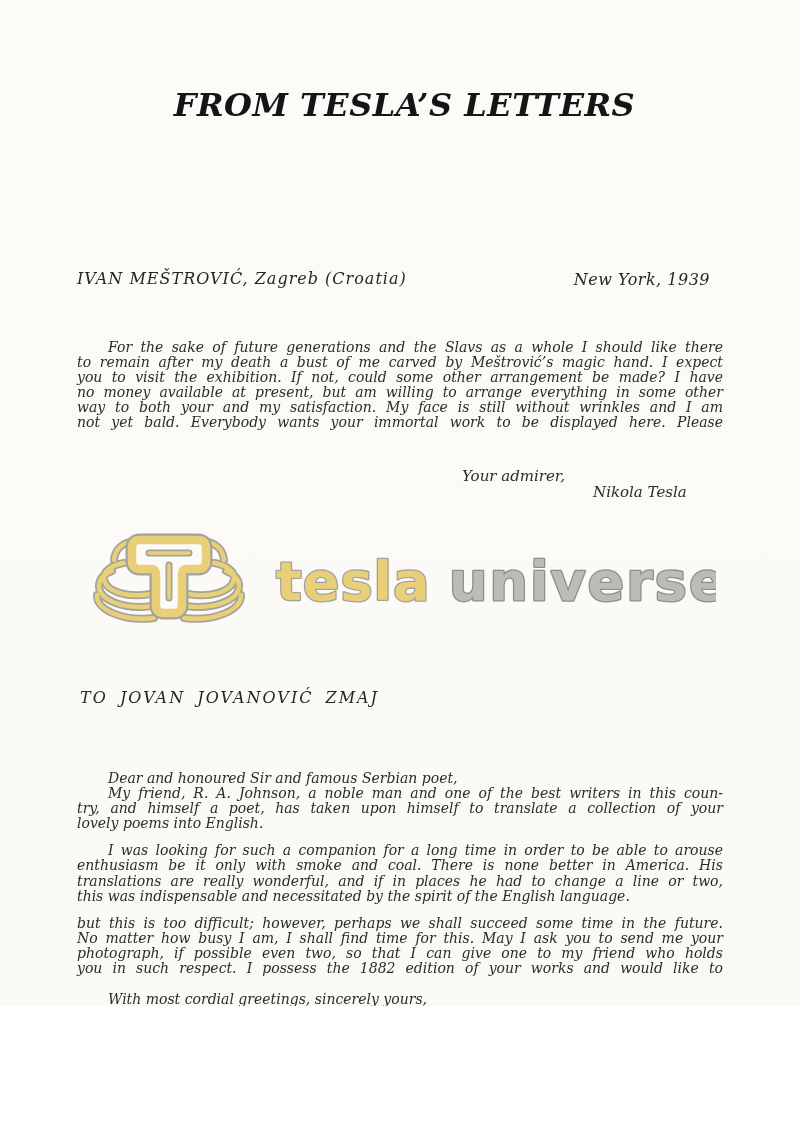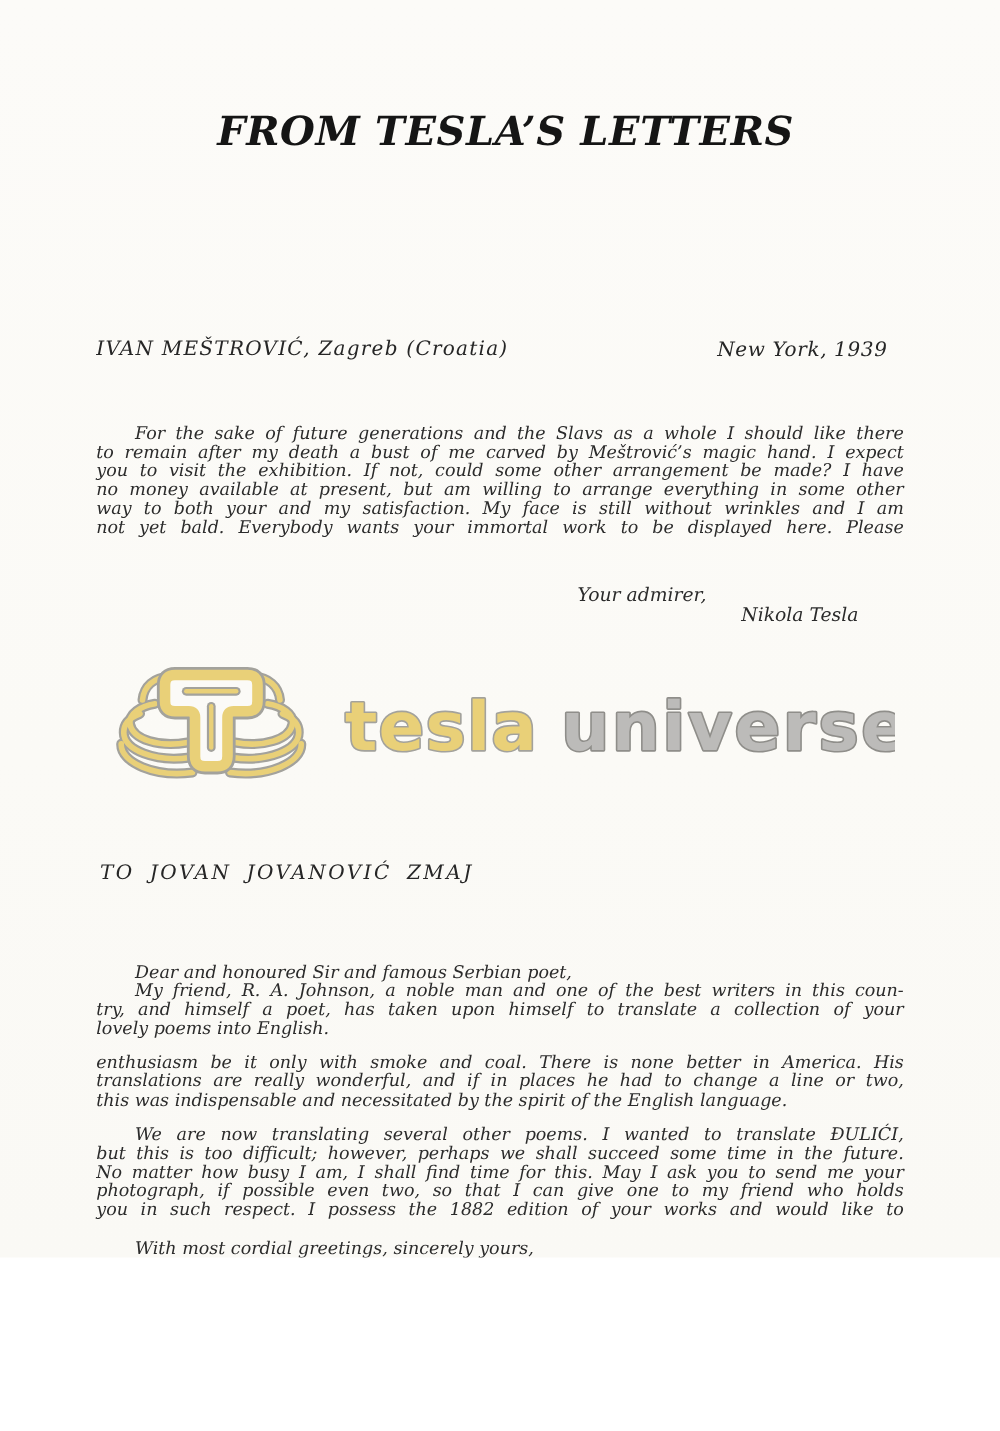--- a/index.html
+++ b/index.html
@@ -136,26 +136,26 @@
 
   <div class="abs bodyblock" id="letter2-body">
     <div class="jline first last">Dear and honoured Sir and famous Serbian poet,</div>
     <div>
         <div class="para">
           <div class="jline first">My friend, R. A. Johnson, a noble man and one of the best writers in this coun-</div>
           <div class="jline">try, and himself a poet, has taken upon himself to translate a collection of your</div>
           <div class="jline last">lovely poems into English.</div>
         </div>
         <div class="para">
+          <div class="jline first">I was looking for such a companion for a long time in order to be able to arouse</div>
           <div class="jline">enthusiasm be it only with smoke and coal. There is none better in America. His</div>
           <div class="jline">translations are really wonderful, and if in places he had to change a line or two,</div>
           <div class="jline last">this was indispensable and necessitated by the spirit of the English language.</div>
         </div>
         <div class="para">
-          <div class="jline first">We are now translating several other poems. I wanted to translate ĐULIĆI,</div>
           <div class="jline">but this is too difficult; however, perhaps we shall succeed some time in the future.</div>
           <div class="jline">No matter how busy I am, I shall find time for this. May I ask you to send me your</div>
           <div class="jline">photograph, if possible even two, so that I can give one to my friend who holds</div>
           <div class="jline">you in such respect. I possess the 1882 edition of your works and would like to</div>
         </div>
       </div>
     <div class="jline first last para closing2">With most cordial greetings, sincerely yours,</div>
     <div class="sig2">Nikola&nbsp;&nbsp;Tesla</div>
   </div>
 

